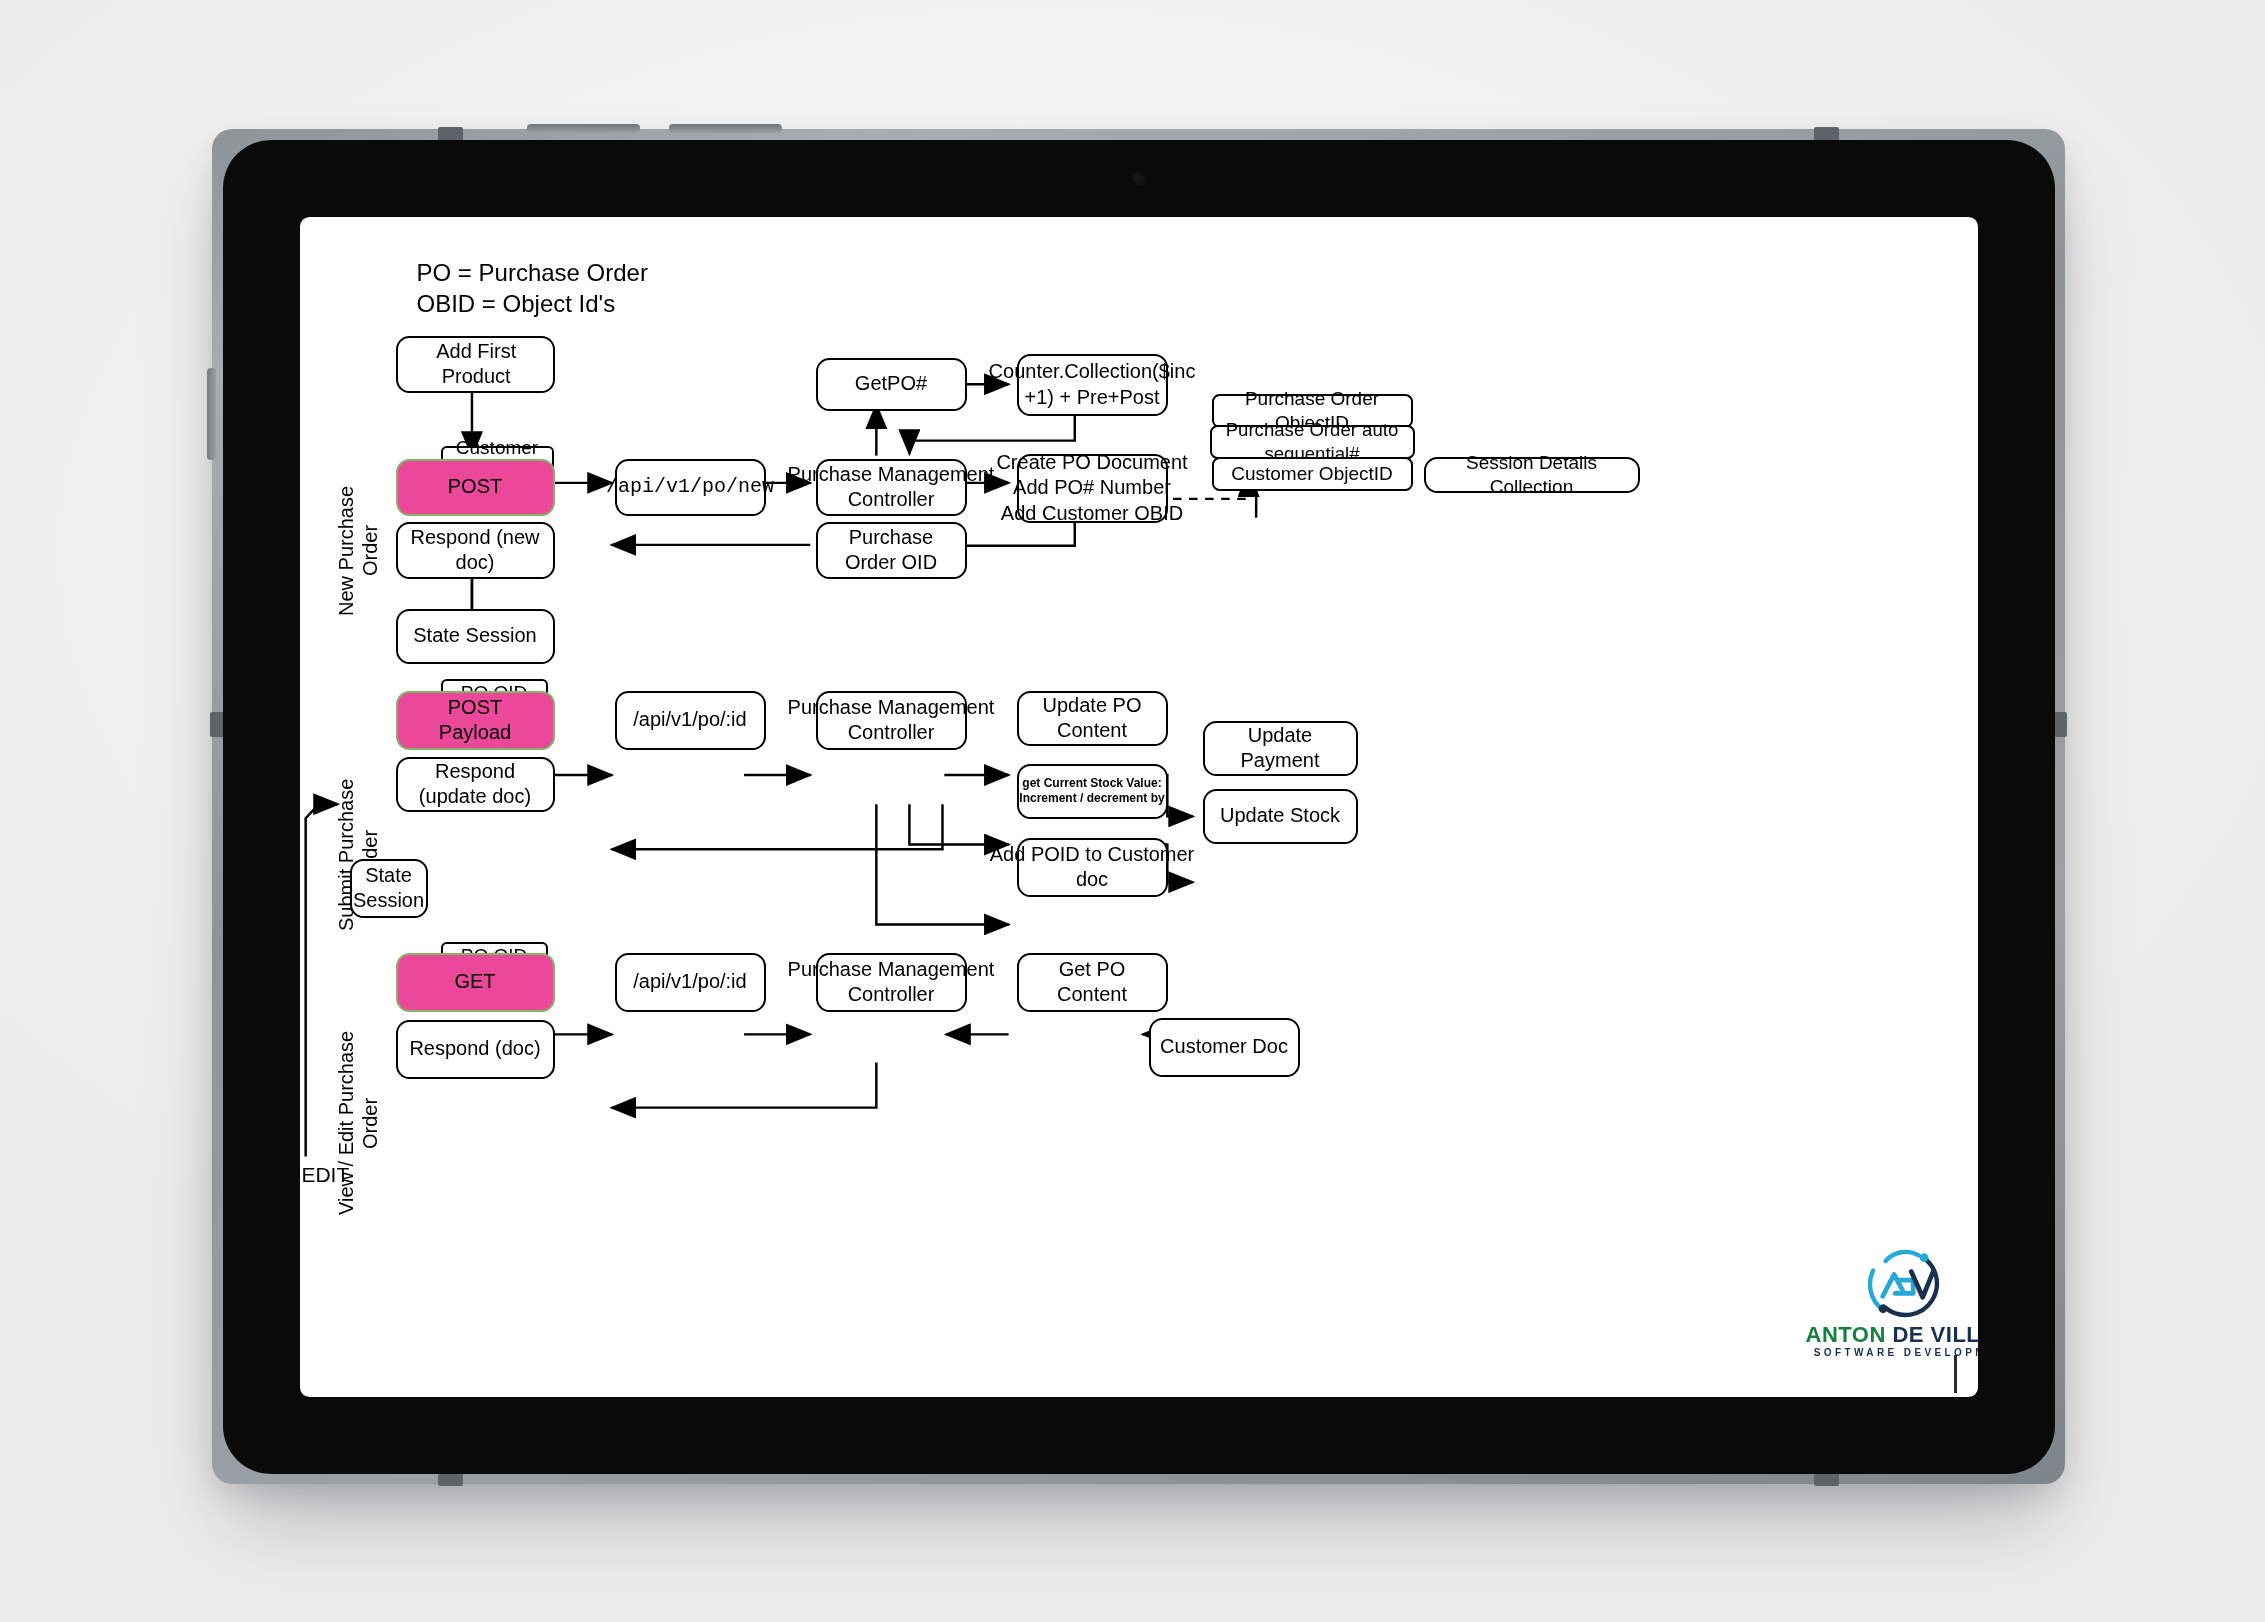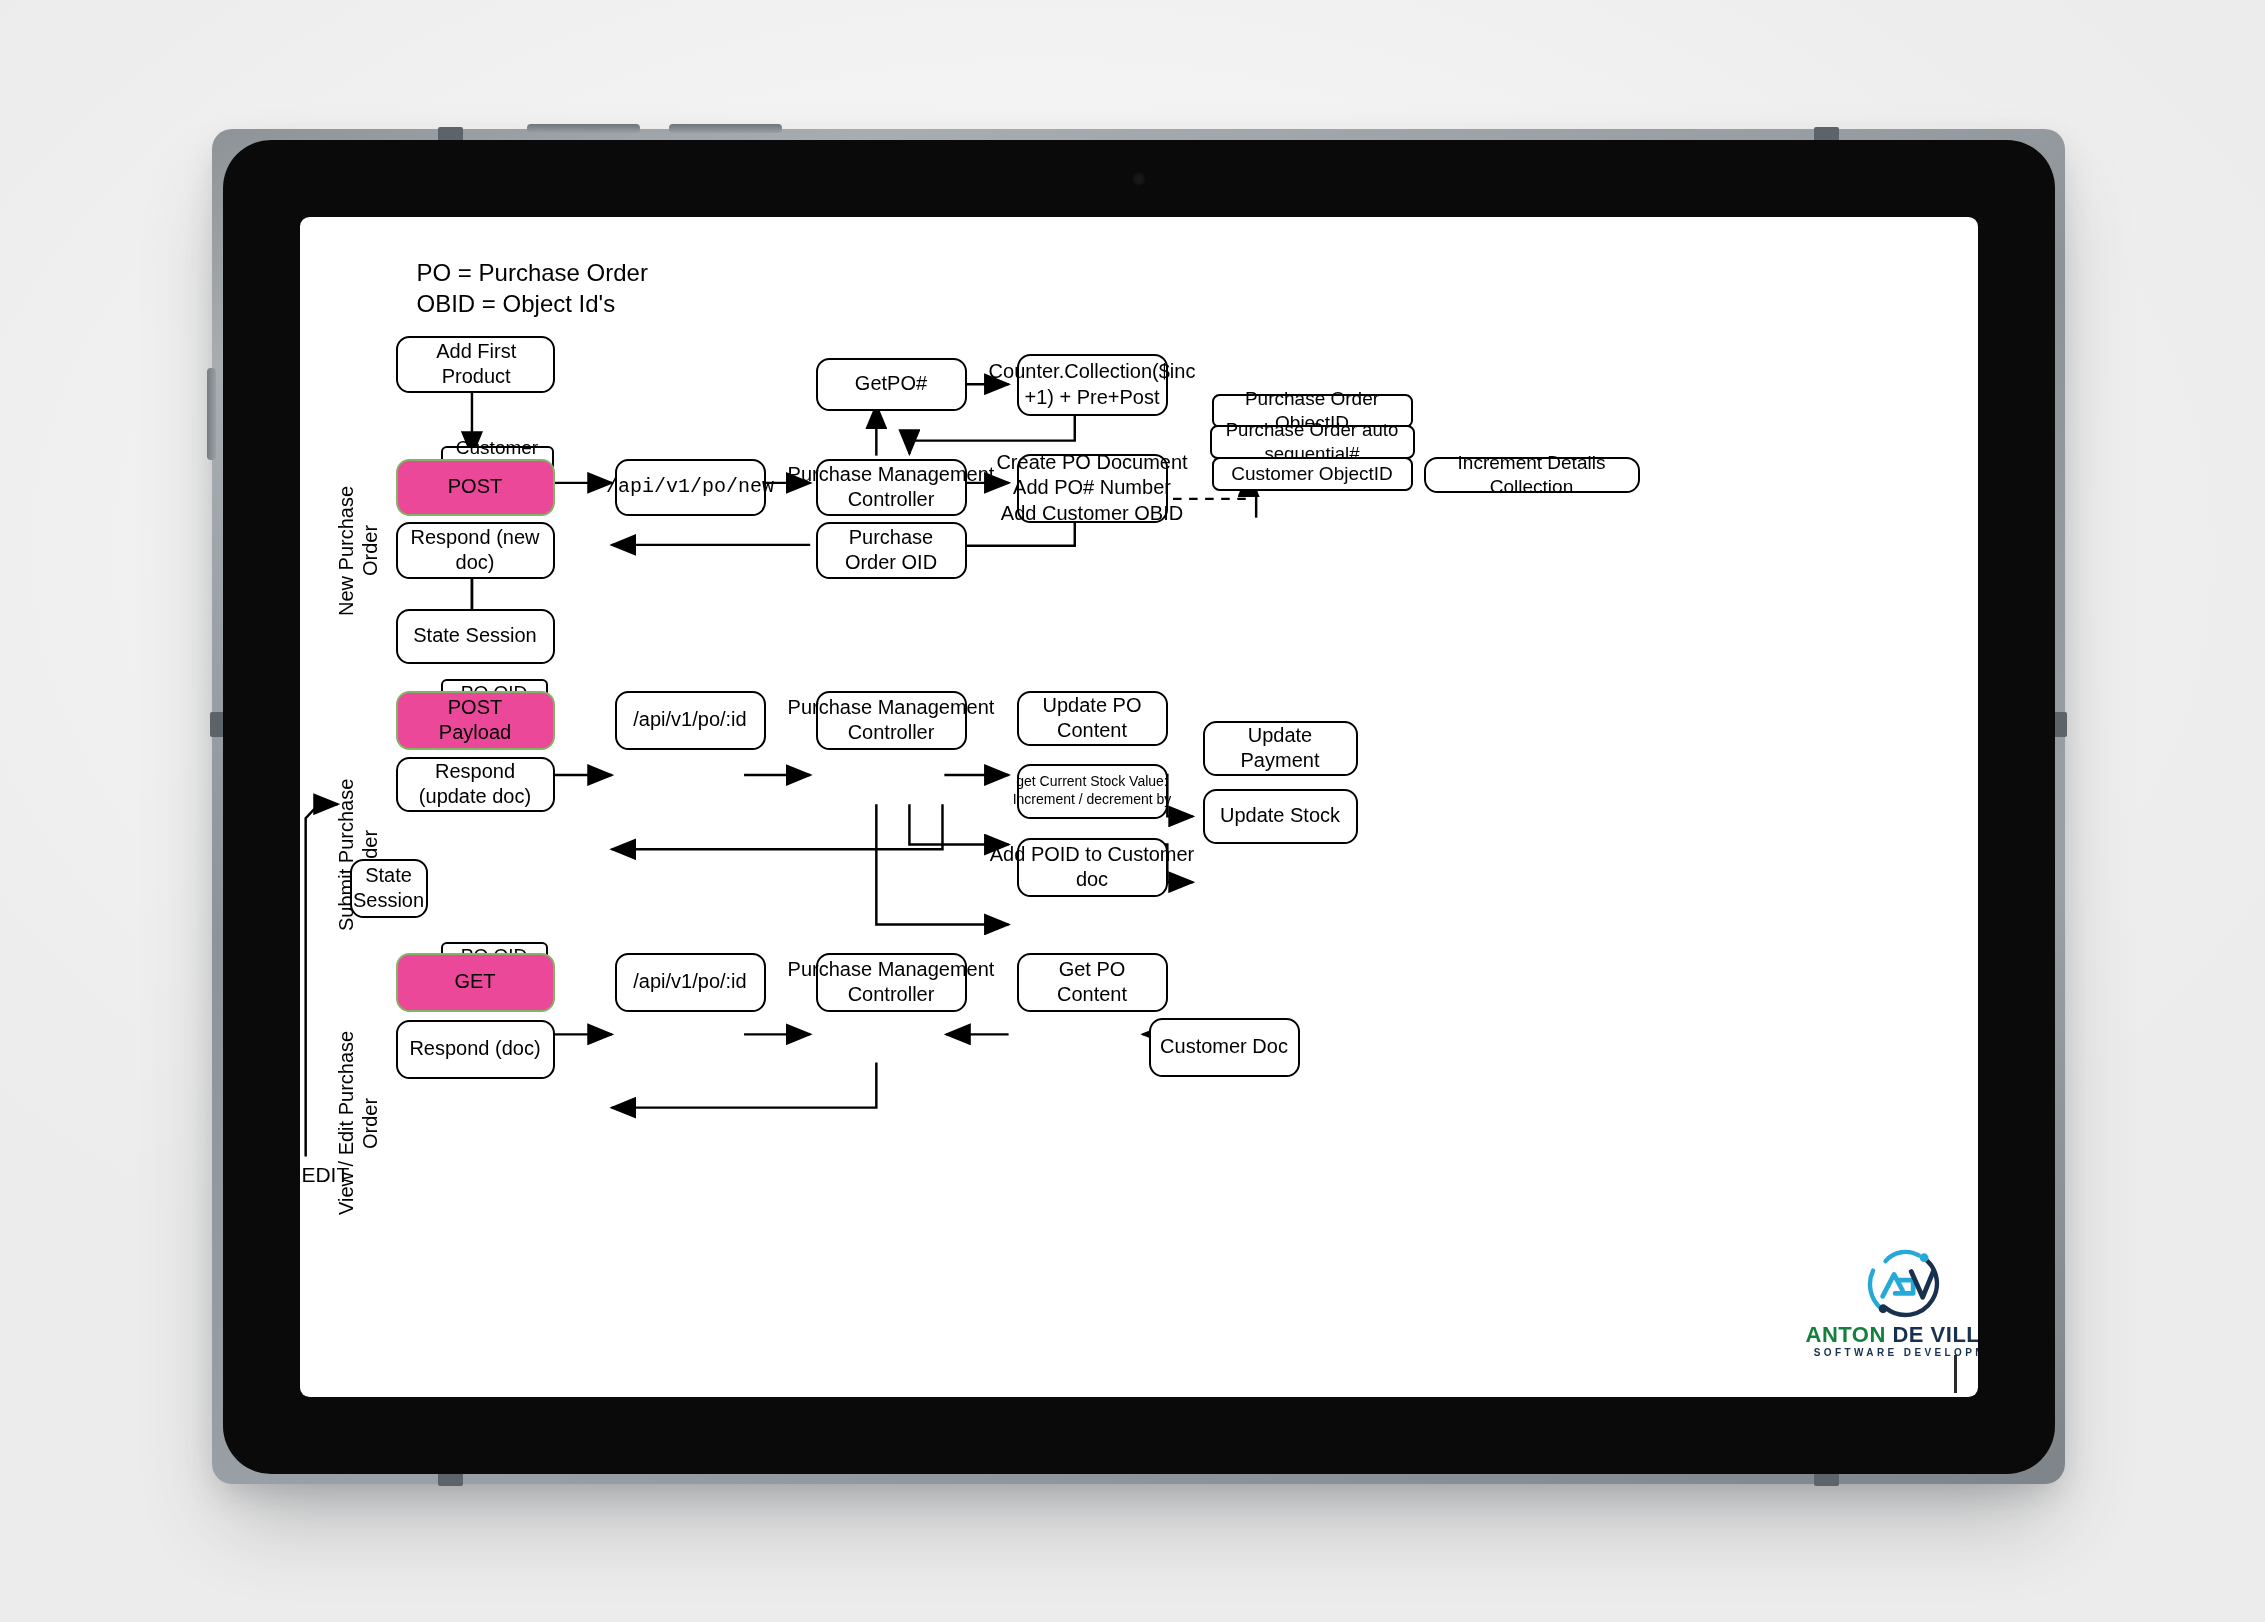--- a/index.html
+++ b/index.html
@@ -239,21 +239,21 @@
 +1) + Pre+Post</div>
 
         <div class="node" style="left:717px;top:237px;width:151px;height:69px;white-space:pre;">Create PO Document
 Add PO# Number
 Add Customer OBID</div>
 
         <div class="node plain" style="left:912px;top:177px;width:201px;height:34px;font-size:19px;">Purchase Order ObjectID</div>
         <div class="node plain" style="left:910px;top:208px;width:205px;height:34px;font-size:18.6px;">Purchase Order auto sequential#</div>
         <div class="node plain" style="left:912px;top:240px;width:201px;height:34px;font-size:19px;">Customer ObjectID</div>
 
-        <div class="node" style="left:1124px;top:240px;width:216px;height:36px;font-size:19px;">Increment Details Collection</div>
+        <div class="node" style="left:1124px;top:240px;width:216px;height:36px;font-size:19px;">Session Details Collection</div>
 
         <div class="node" style="left:96px;top:305px;width:159px;height:57px;">Respond (new doc)</div>
 
         <div class="node" style="left:516px;top:305px;width:151px;height:57px;">Purchase Order OID</div>
 
         <div class="node" style="left:96px;top:392px;width:159px;height:55px;">State Session</div>
 
         <div class="node tag" style="left:141px;top:462px;width:107px;height:29px;">PO OID</div>
 
         <div class="node green" style="left:96px;top:474px;width:159px;height:59px;white-space:pre;">POST
@@ -263,21 +263,21 @@
 
         <div class="node" style="left:516px;top:474px;width:151px;height:59px;white-space:pre;">Purchase Management
 Controller</div>
 
         <div class="node" style="left:96px;top:540px;width:159px;height:55px;">Respond (update doc)</div>
 
         <div class="node" style="left:717px;top:474px;width:151px;height:55px;">Update PO Content</div>
 
         <div class="node" style="left:903px;top:504px;width:155px;height:55px;">Update Payment</div>
 
-        <div class="node" style="left:717px;top:547px;width:151px;height:55px;white-space:pre;font-size:14px;">get Current Stock Value:
+        <div class="node" style="left:717px;top:547px;width:151px;height:55px;white-space:pre;font-size:12px;font-weight:bold;">get Current Stock Value:
 Increment / decrement by</div>
 
         <div class="node" style="left:903px;top:572px;width:155px;height:55px;">Update Stock</div>
 
         <div class="node" style="left:717px;top:621px;width:151px;height:59px;white-space:pre;">Add POID to Customer
 doc</div>
 
         <div class="node" style="left:50px;top:642px;width:78px;height:59px;white-space:pre;">State
 Session</div>
 

